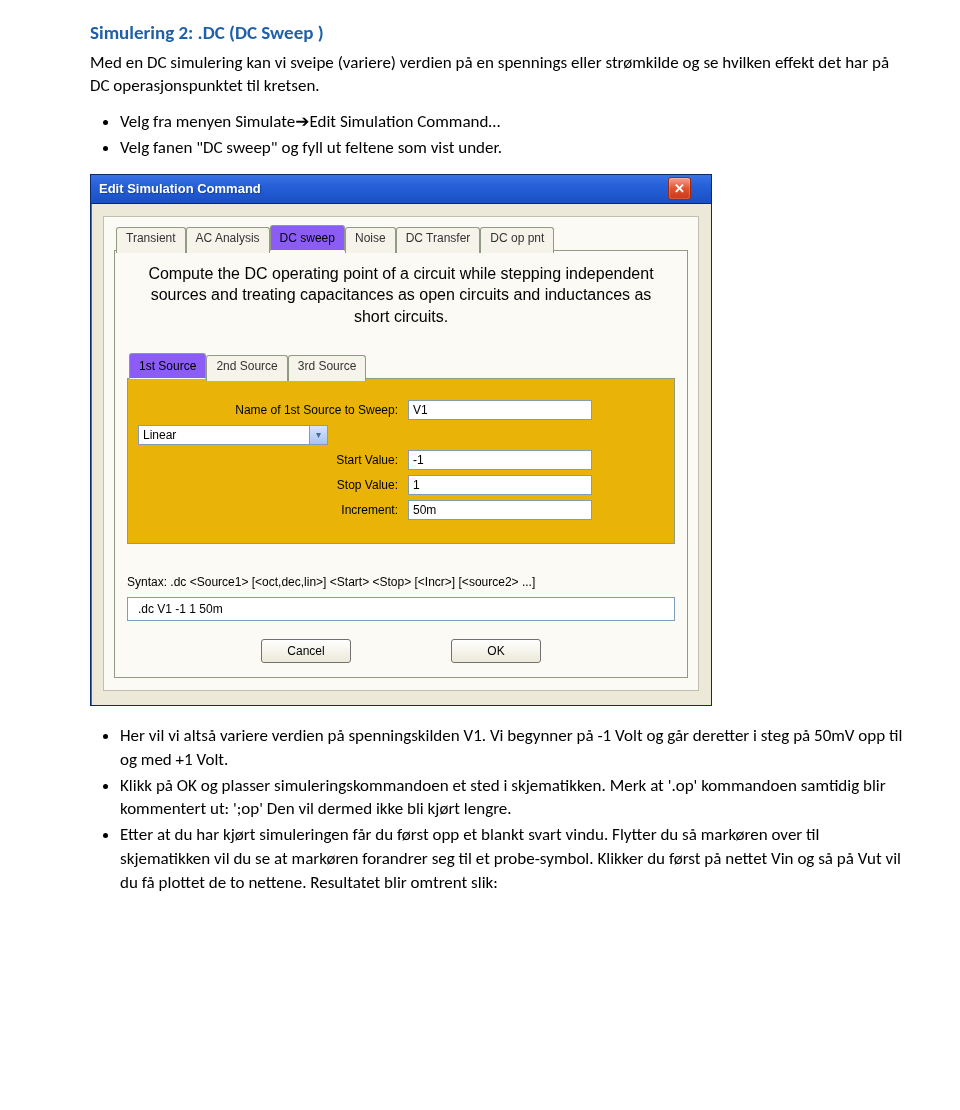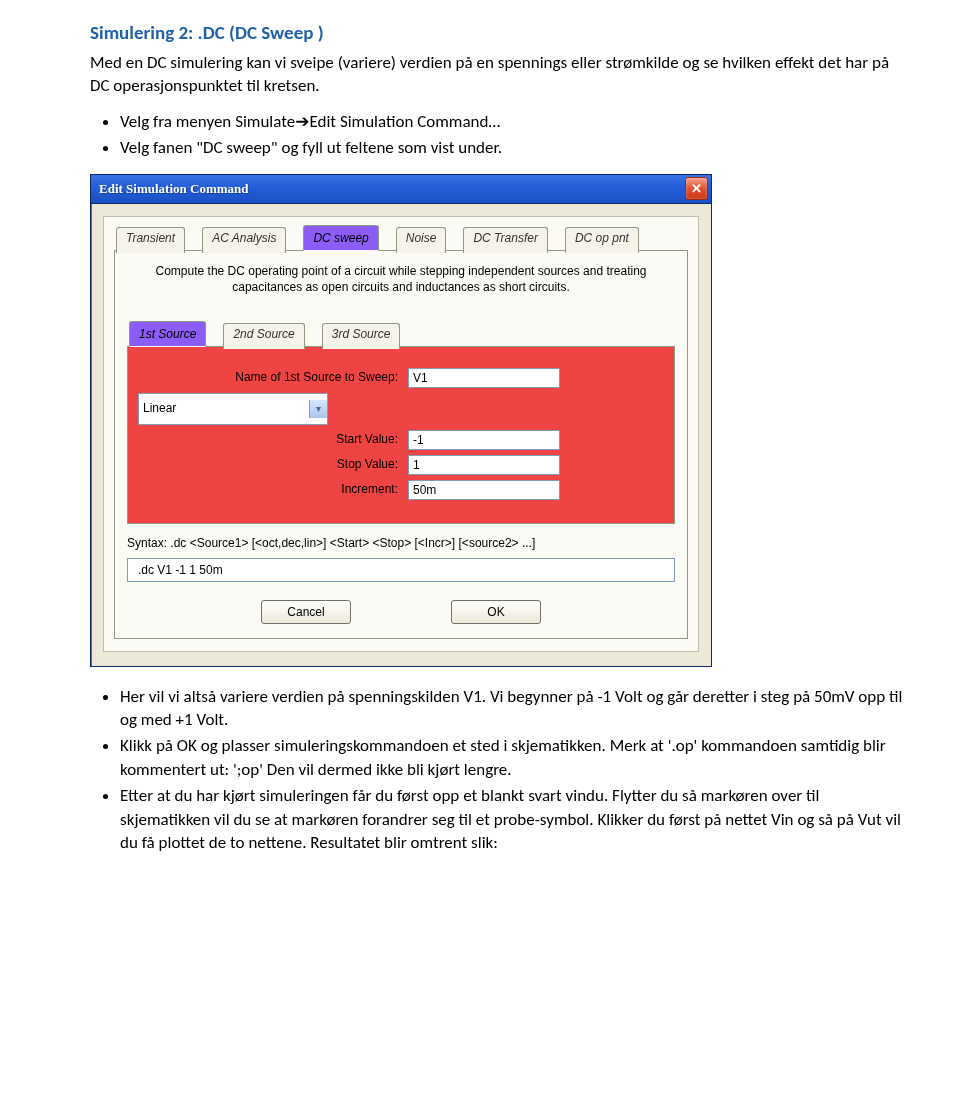--- a/index.html
+++ b/index.html
@@ -45,24 +45,23 @@
     box-shadow: 1px 1px 0 #5a6b9a inset;
   }
   .titlebar {
     height: 28px;
     background: linear-gradient(to bottom,#3a72e6 0%,#2560d8 40%,#1a4fc4 100%);
     color: #fff;
     font-weight: bold;
     display: flex;
     align-items: center;
     justify-content: space-between;
-    padding: 0 3px 0 8px;
+    padding: 0 20px 0 8px;
     font-size: 13px;
     border-bottom: 1px solid #0a2a6b;
-    font-family: Liberation Serif, serif;
   }
   .titlebar-text {
     text-shadow: 1px 1px 1px rgba(0,0,0,.3);
   }
   .closebtn {
     width: 21px;
     height: 21px;
     background: linear-gradient(to bottom,#f6a08e,#e3532e 50%,#c9351a);
     border: 1px solid #9a2a14;
     border-radius: 3px;
@@ -77,26 +76,25 @@
   .dlg-body {
     padding: 12px 12px 14px 12px;
   }
   .panel {
     background: #fbfaf5;
     border: 1px solid #bfbfb0;
     padding: 8px 10px 12px 10px;
   }
   .tabstrip {
     display: flex;
-    gap: 17px;
+    gap: 0;
     margin-bottom: -1px;
     position: relative;
     z-index: 2;
     padding-left: 2px;
-    font-style: italic;
   }
   .tabstrip.inner {
     padding-left: 2px;
     margin-top: 16px;
   }
   .tab {
     background: #fbfaf5;
     border: 1px solid #919b83;
     border-bottom: none;
     padding: 3px 9px 3px 9px;
@@ -124,48 +122,48 @@
   }
   .tabpane {
     border: 1px solid #919b83;
     background: #fbfaf5;
     padding: 10px 12px 14px 12px;
     position: relative;
     z-index: 1;
   }
   .desc {
     text-align: center;
-    font-size: 12px;
+    font-size: 16px;
     padding: 2px 12px 10px 12px;
     line-height: 1.35;
   }
   .formrow {
     display: flex;
     align-items: center;
     margin: 5px 0;
   }
   .formrow .lbl {
     flex: 0 0 260px;
     text-align: right;
     padding-right: 10px;
     font-size: 12px;
   }
   .formrow input.txt {
-    width: 152px;
+    width: 184px;
     height: 20px;
     border: 1px solid #7f9db9;
     background: #fff;
     padding: 0 4px;
     font-family: Tahoma, Arial, sans-serif;
     font-size: 12px;
     box-sizing: border-box;
   }
   .formrow .combo {
     width: 190px;
-    height: 32px;
+    height: 20px;
     border: 1px solid #7f9db9;
     background: #fff;
     display: flex;
     align-items: center;
     justify-content: space-between;
     padding: 0 0 0 4px;
     box-sizing: border-box;
     font-size: 12px;
   }
   .combo .combodrop {
@@ -173,21 +171,21 @@
     height: 18px;
     background: linear-gradient(to bottom,#d7e5fb,#a9c4ef);
     border-left: 1px solid #7f9db9;
     display: flex;
     align-items: center;
     justify-content: center;
     color: #4a6a9e;
     font-size: 10px;
   }
   .syntaxrow {
-    margin-top: 11px;
+    margin-top: 30px;
     font-size: 12px;
   }
   .cmdbox {
     margin-top: 6px;
     width: 100%;
     height: 24px;
     border: 1px solid #7f9db9;
     background: #fff;
     padding: 3px 10px;
     font-size: 12px;
@@ -206,21 +204,21 @@
     border: 1px solid #707070;
     border-radius: 3px;
     font-family: Tahoma, Arial, sans-serif;
     font-size: 12px;
     box-shadow: inset 0 0 1px #fff;
     padding: 0 14px;
     cursor: default;
   }
   .inner-tabpane {
     border: 1px solid #919b83;
-    background: #ef4444;
+    background: #eab308;
     padding: 16px 10px 18px 10px;
   }
 </style>
 </head>
 <body>
 
 <div class="page">
 
   <div class="doc-title">Simulering 2: .DC (DC Sweep )</div>
 

